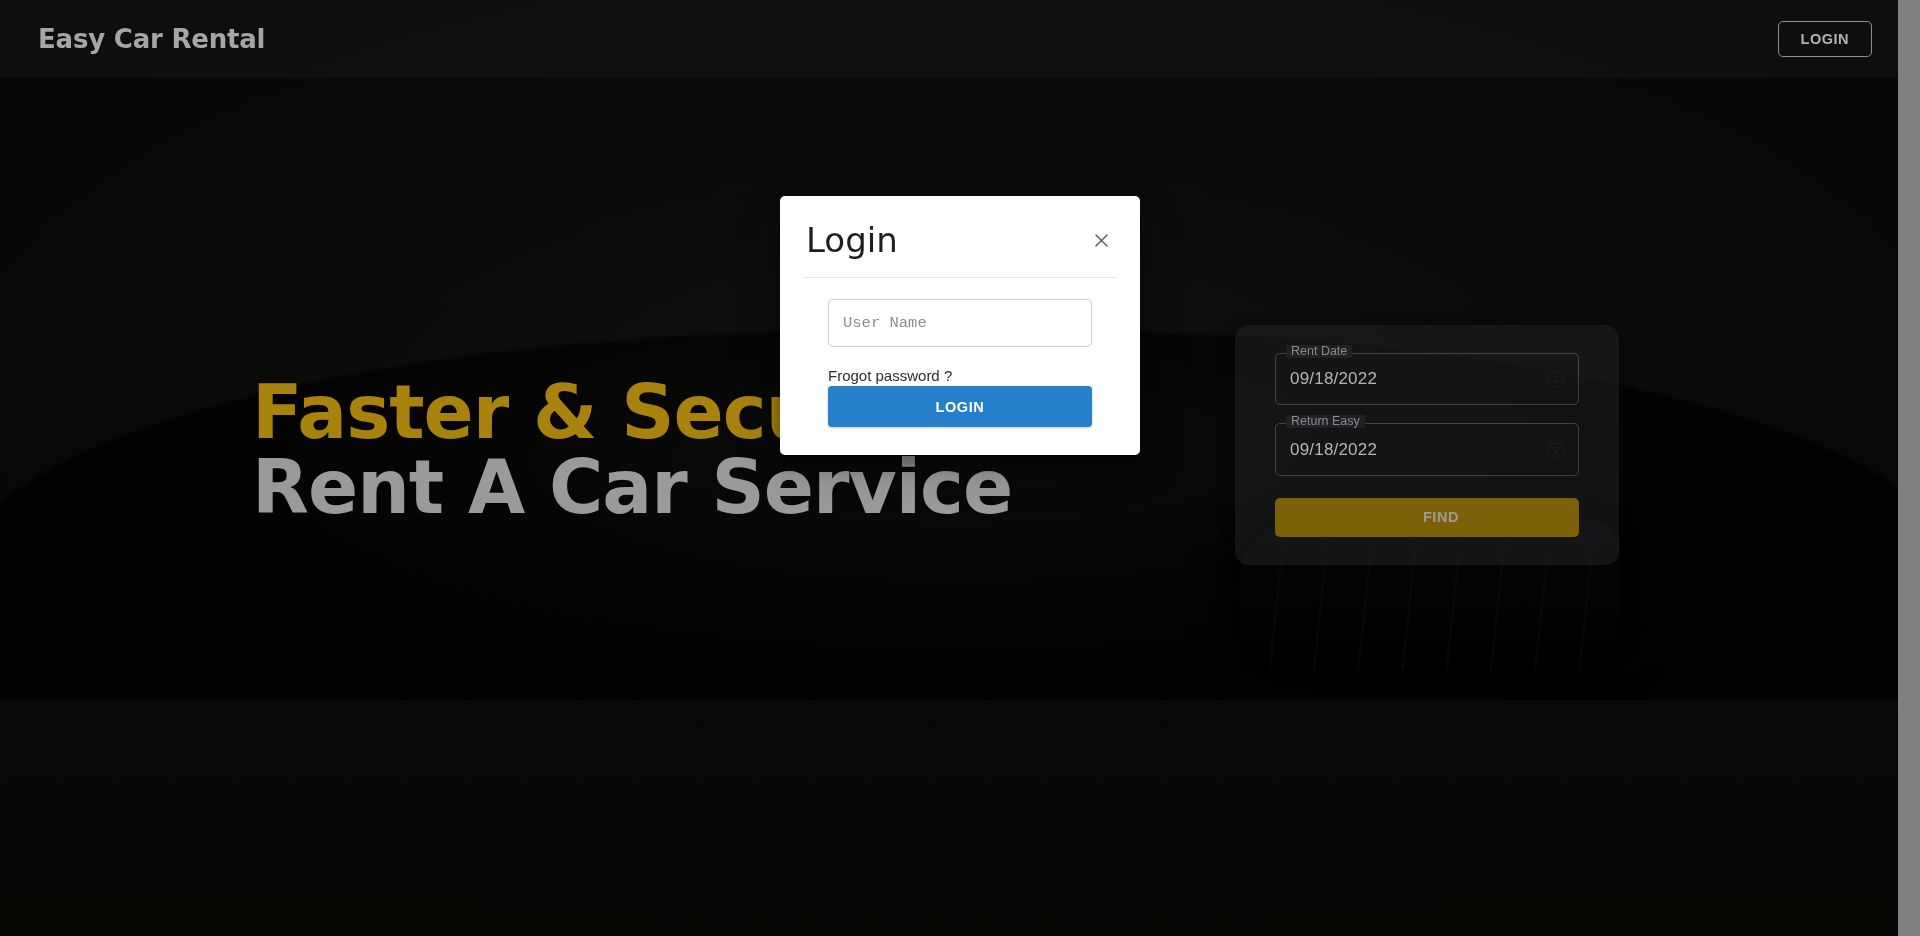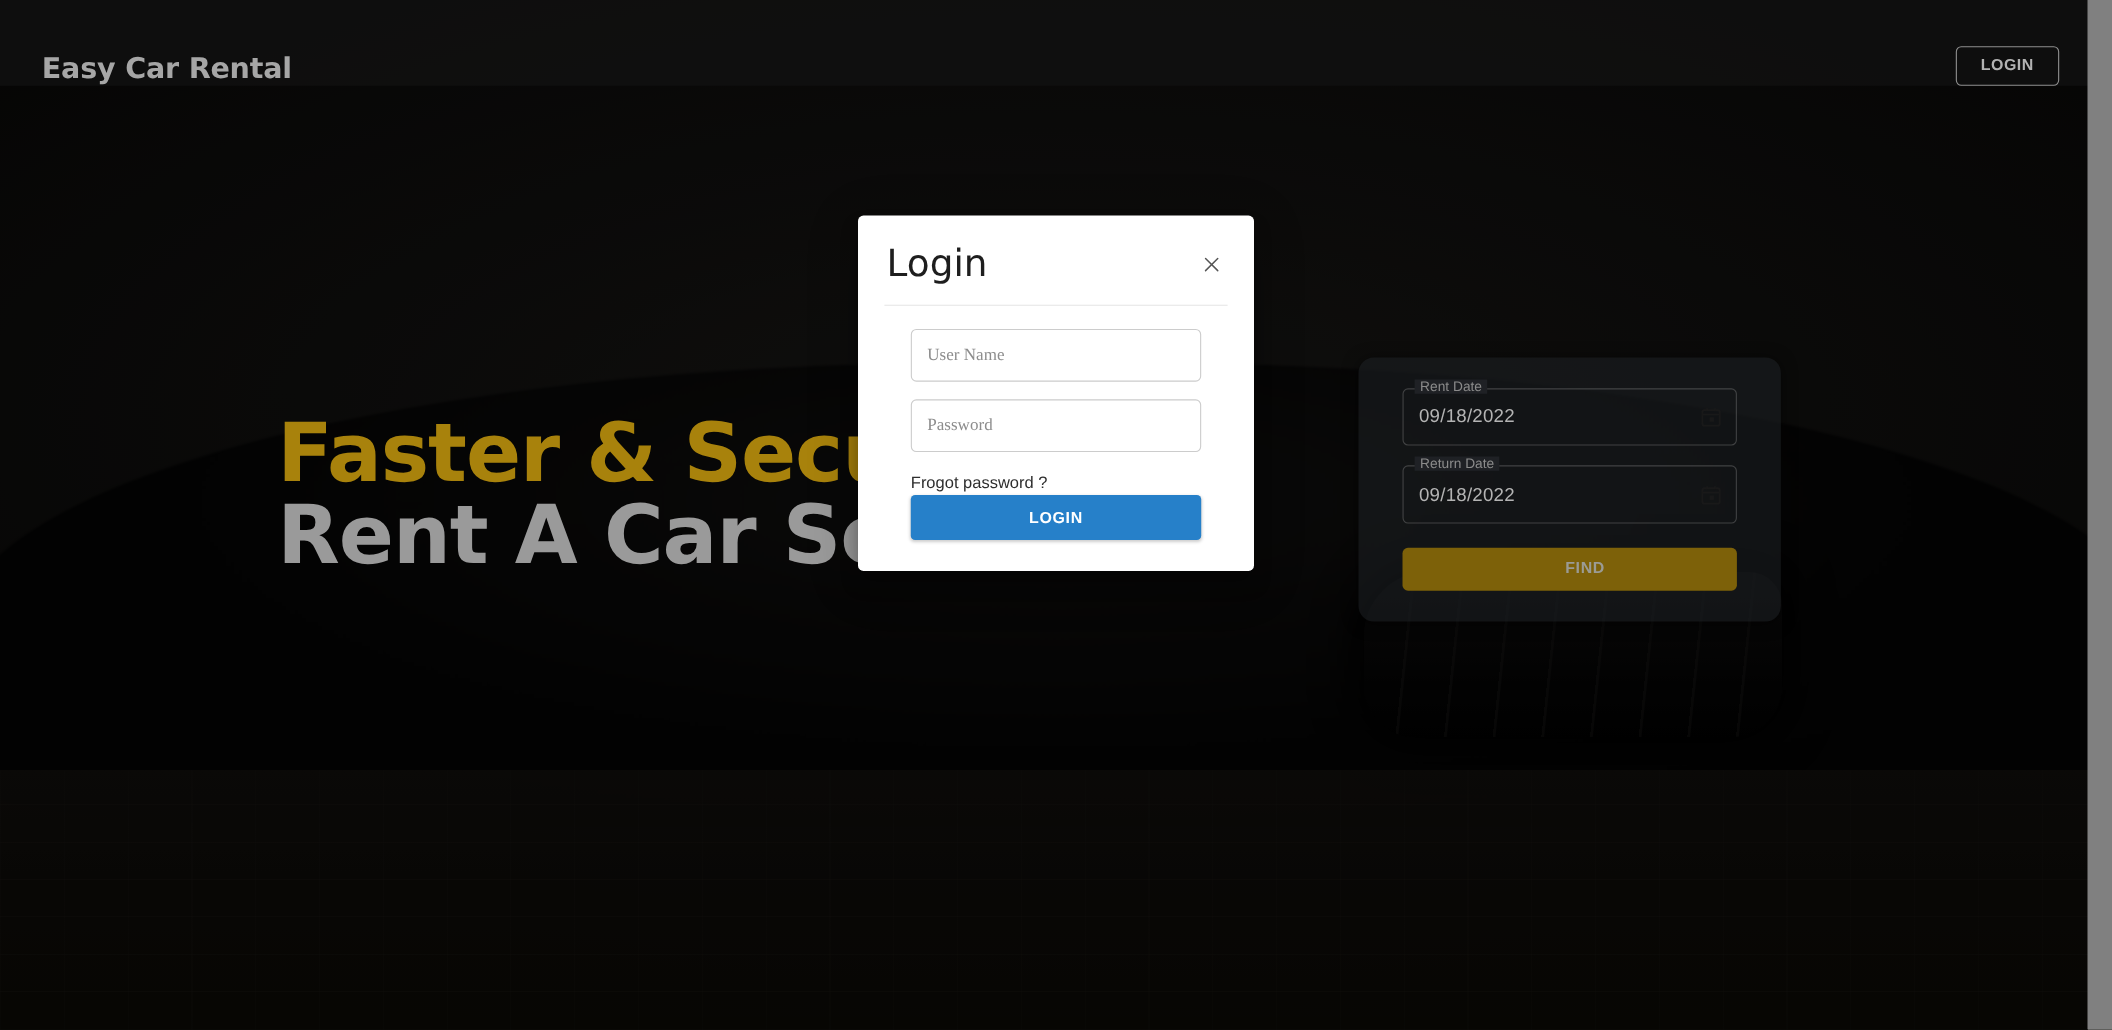--- a/index.html
+++ b/index.html
@@ -86,21 +86,21 @@
   }
 
   
   .header {
     position: absolute;
     left: 0;
     top: 0;
     width: 1898px;
     height: 78px;
     display: flex;
-    align-items: flex-end;
+    align-items: center;
     justify-content: space-between;
     padding: 0 26px 0 38px;
     background: rgba(18, 18, 18, 0.72);
     z-index: 40;
   }
   .brand {
     font-family: "DejaVu Sans", sans-serif;
     font-size: 26px;
     font-weight: 700;
     letter-spacing: -0.2px;
@@ -257,21 +257,21 @@
 
   .text-input {
     display: block;
     width: 100%;
     height: 48px;
     margin-bottom: 16px;
     padding: 0 14px;
     border: 1px solid #ccc;
     border-radius: 5px;
     background: #fff;
-    font-family: Liberation Serif, serif;
+    font-family: Liberation Mono, monospace;
     font-size: 15.5px;
     color: #222;
     outline: none;
   }
   .text-input::placeholder { color: #8d8d8d; }
 
   .forgot-link {
     display: inline-block;
     margin: 4px 0 2px 0;
     font-size: 15px;
@@ -353,21 +353,21 @@
           <line x1="3" y1="9.5" x2="21" y2="9.5"></line>
           <line x1="8" y1="3" x2="8" y2="6"></line>
           <line x1="16" y1="3" x2="16" y2="6"></line>
           <rect x="10.5" y="12.5" width="4.5" height="4.5" fill="#1a1a1a" stroke="none"></rect>
         </svg>
       </span>
     </div>
 
     <div class="mui-field">
       <div class="mui-outline"></div>
-      <span class="mui-legend">Return Date</span>
+      <span class="mui-legend">Return Easy</span>
       <span class="mui-value">09/18/2022</span>
       <span class="calendar-icon">
         <svg viewBox="0 0 24 24" width="21" height="21" fill="none" stroke="#1a1a1a" stroke-width="1.9">
           <rect x="3" y="5" width="18" height="16" rx="2"></rect>
           <line x1="3" y1="9.5" x2="21" y2="9.5"></line>
           <line x1="8" y1="3" x2="8" y2="6"></line>
           <line x1="16" y1="3" x2="16" y2="6"></line>
           <rect x="10.5" y="12.5" width="4.5" height="4.5" fill="#1a1a1a" stroke="none"></rect>
         </svg>
       </span>
@@ -391,21 +391,20 @@
         <svg viewBox="0 0 24 24" width="19" height="19" fill="none" stroke="#555" stroke-width="1.7" stroke-linecap="round">
           <line x1="5" y1="5" x2="19" y2="19"></line>
           <line x1="19" y1="5" x2="5" y2="19"></line>
         </svg>
       </span>
     </div>
 
     <div class="modal-body">
       <input class="text-input" type="text" placeholder="User Name" style="">
 
-      <input class="text-input" type="password" placeholder="Password" style="">
 
       <a class="forgot-link">Frogot password ?</a>
 
       <button class="modal-login-btn">LOGIN</button>
     </div>
 
     <div class="modal-footer"></div>
   </div>
 
   <div class="scrollbar-track">

